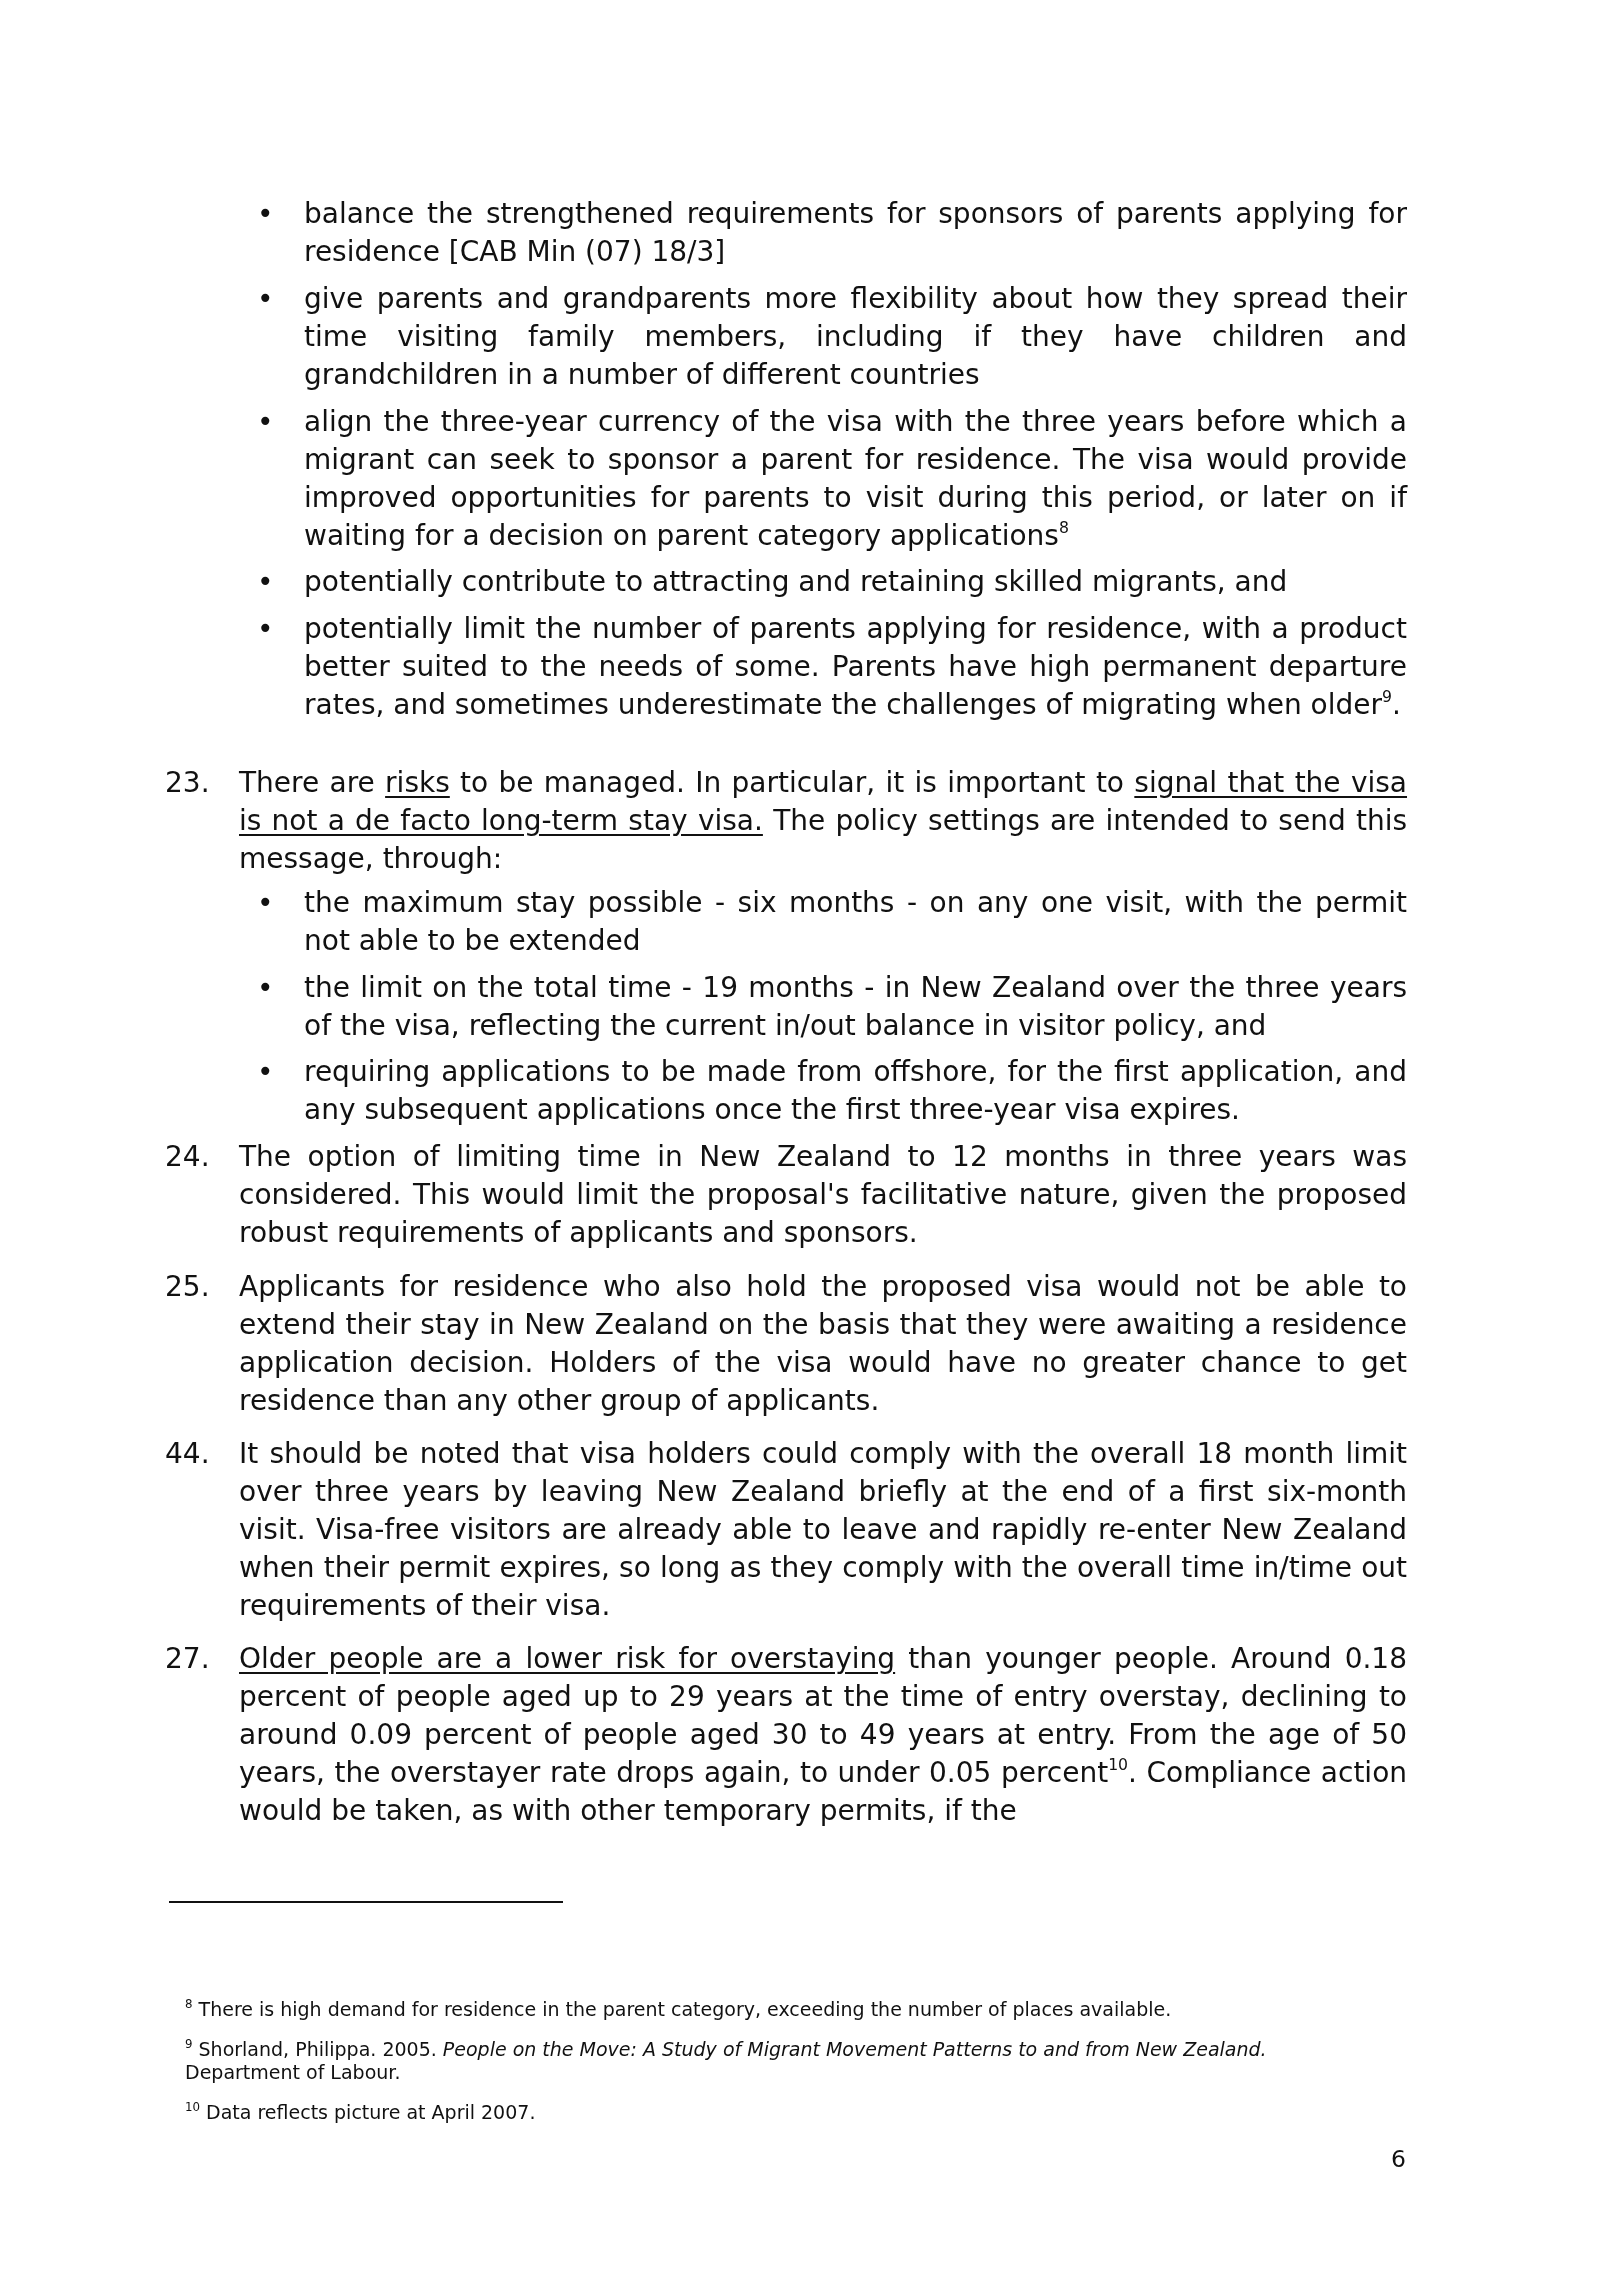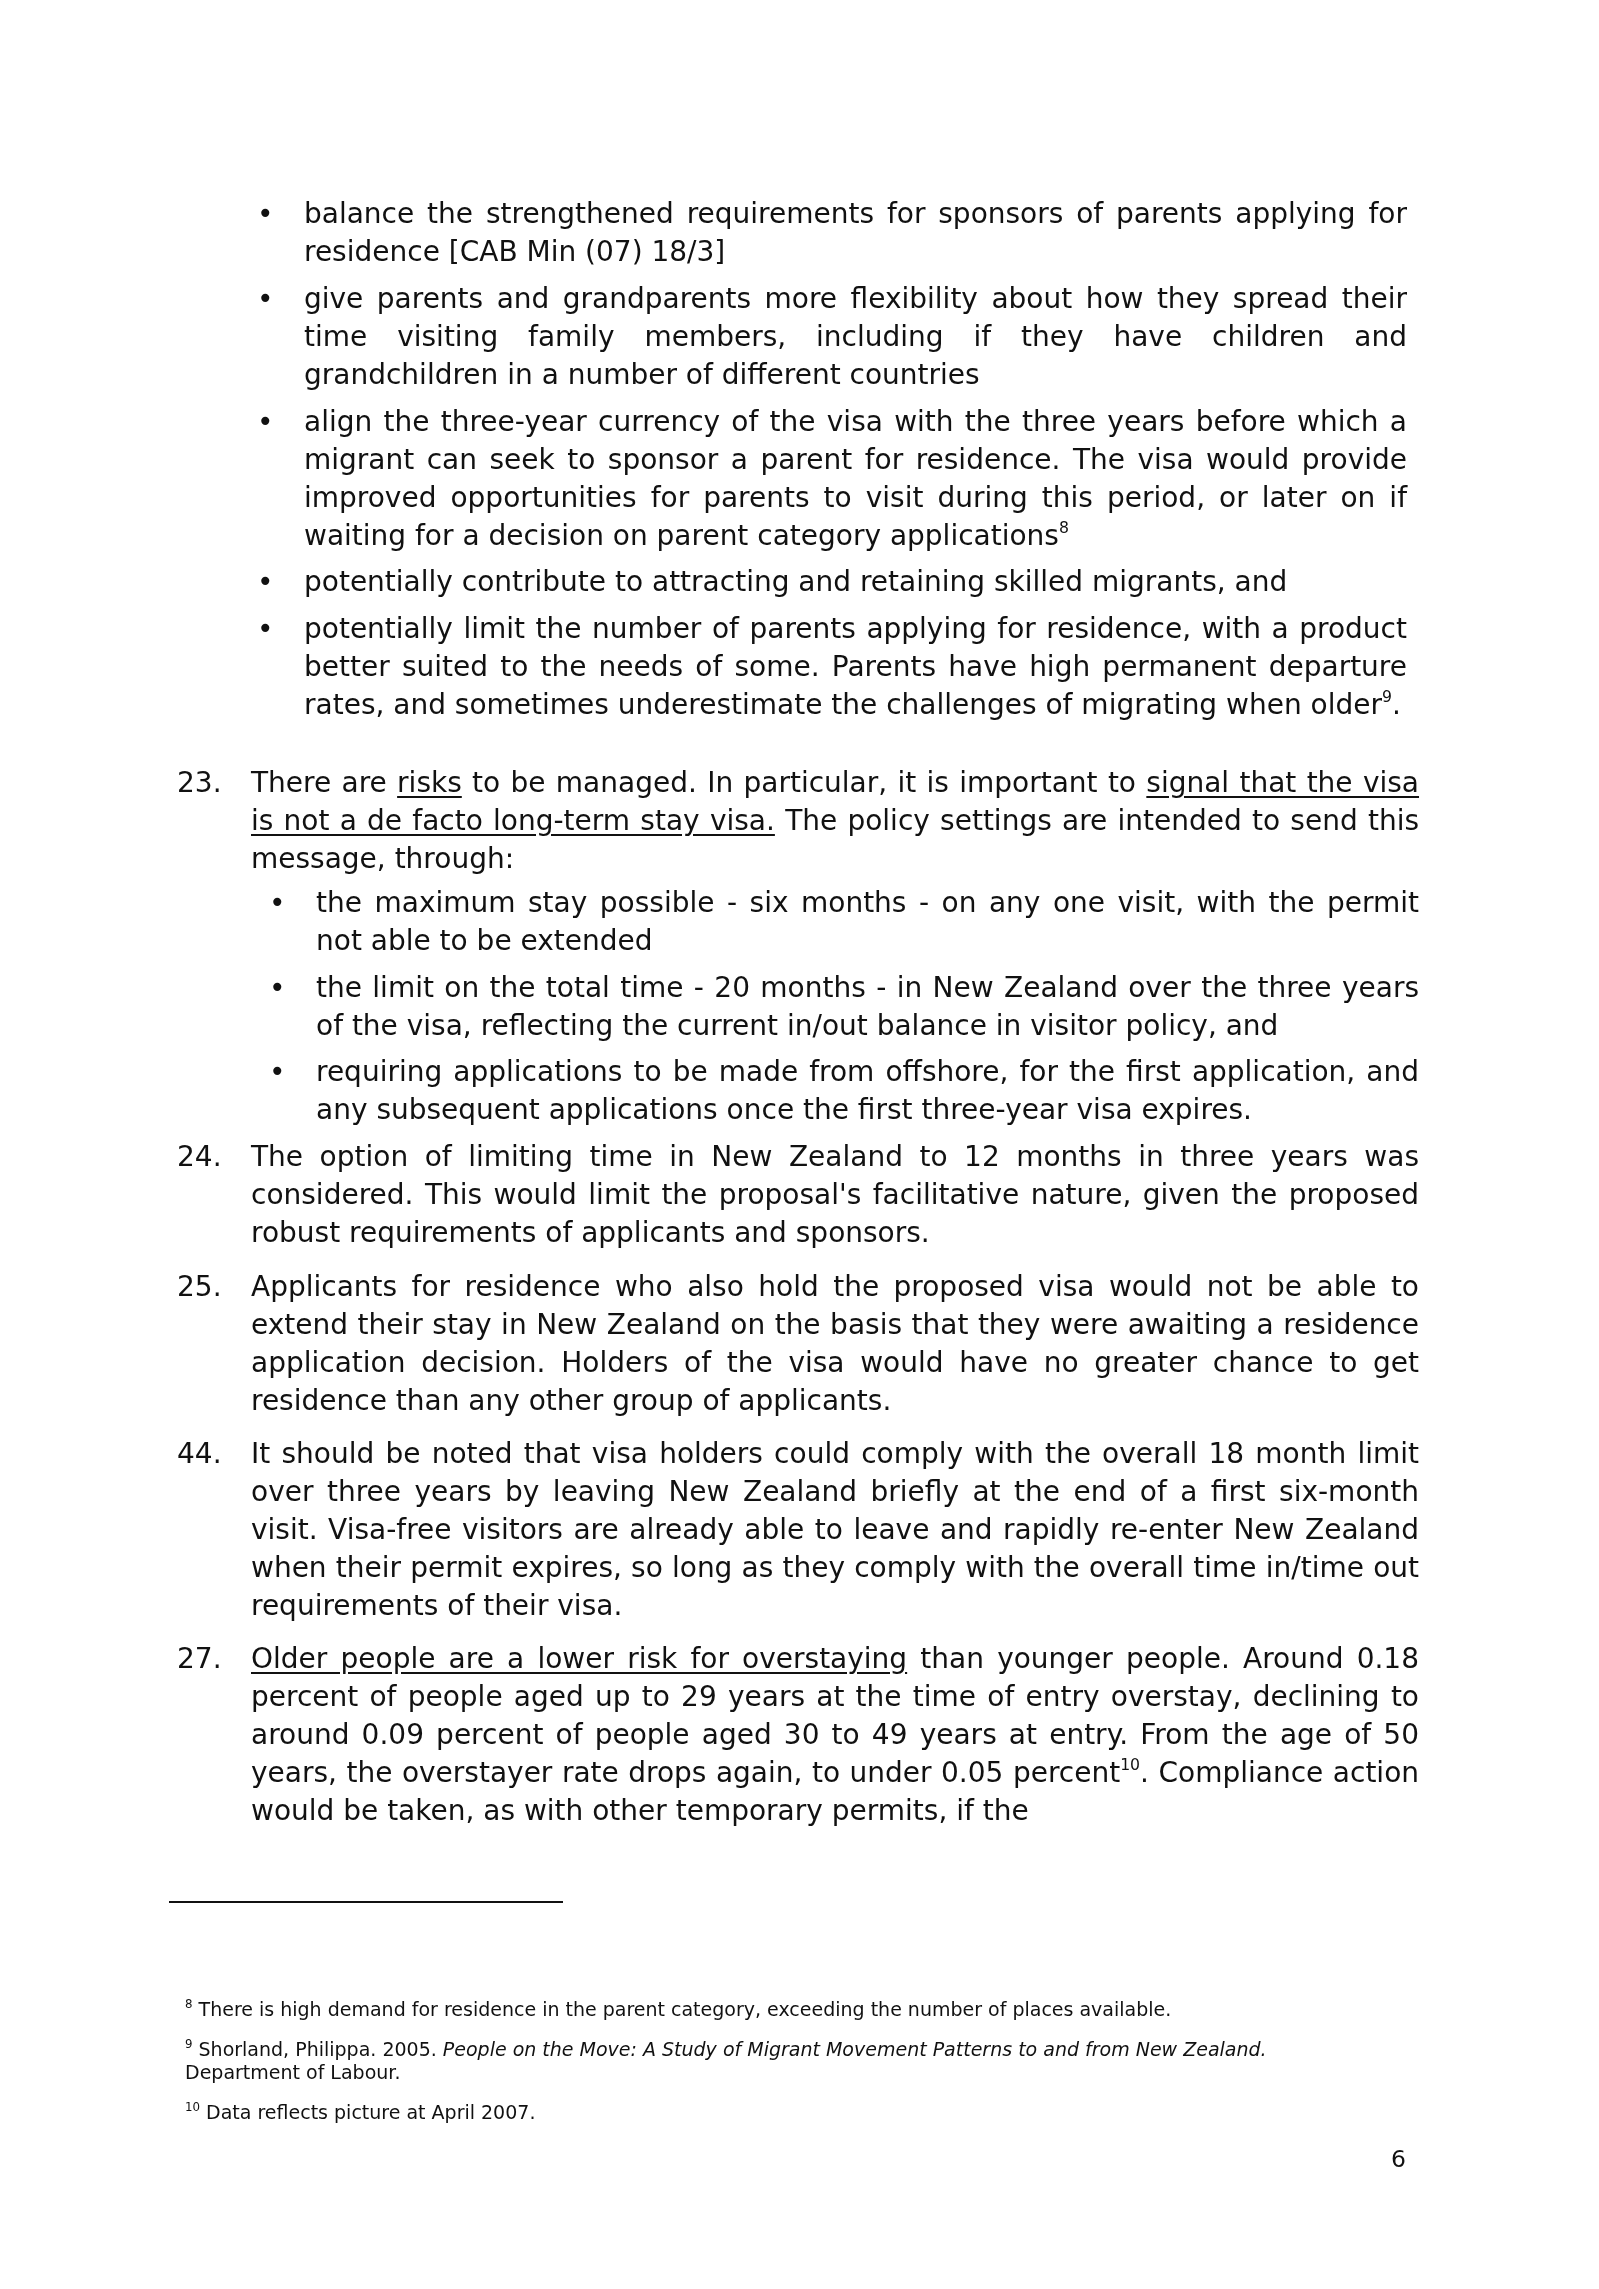--- a/index.html
+++ b/index.html
@@ -1,19 +1,19 @@
 <!DOCTYPE html>
 <html><head>
 <meta charset="utf-8">
 <style>
   html, body { margin: 0; padding: 0; background: #ffffff; }
   body { width: 1600px; height: 2290px; position: relative; overflow: hidden;
          font-family: "DejaVu Sans", "Liberation Sans", sans-serif; color: #111; }
   .page { position: absolute; left: 0; top: 0; width: 1600px; height: 2290px; }
-  .body-text { font-size: 28px; line-height: 38px; text-align: justify; margin-left: 12px; }
+  .body-text { font-size: 28px; line-height: 38px; text-align: justify; }
   .bullets { position: absolute; left: 257px; width: 1150px; margin: 0; padding: 0; list-style: none; }
   .bullets li { position: relative; padding-left: 47px; margin-bottom: 8.8px; }
   .bullets li .dot { position: absolute; left: 0; top: 0; }
   .para { position: absolute; left: 165px; width: 1242px; }
   .para .num { position: absolute; left: 0; top: 0; width: 74px; }
   .para .txt { margin-left: 74px; }
   .para .sub { list-style: none; margin: 5.9px 0 0 0; padding: 0; margin-left: 92px; }
   .para .sub li { position: relative; padding-left: 47px; margin-bottom: 8.8px; }
   .para .sub li .dot { position: absolute; left: 0; top: 0; }
   u { text-underline-offset: 3.9px; }
@@ -55,21 +55,21 @@
   <div class="para body-text" style="top:764px;">
     <span class="num">23.</span>
     <div class="txt"><span>There are </span><u>risks</u><span> to be managed.  In particular, it is important to </span><u>signal that the visa is not a de facto long-term stay visa.</u><span>  The policy settings are intended to send this message, through:</span></div>
     <ul class="sub">
       <li>
         <span class="dot">•</span>
         <span>the maximum stay possible - six months - on any one visit, with the permit not able to be extended</span>
       </li>
       <li>
         <span class="dot">•</span>
-        <span>the limit on the total time - 20 months - in New Zealand over the three years of the visa, reflecting the current in/out balance in visitor policy, and</span>
+        <span>the limit on the total time - 19 months - in New Zealand over the three years of the visa, reflecting the current in/out balance in visitor policy, and</span>
       </li>
       <li>
         <span class="dot">•</span>
         <span>requiring applications to be made from offshore, for the first application, and any subsequent applications once the first three-year visa expires.</span>
       </li>
     </ul>
   </div>
 
   <div class="para body-text" style="top:1138px;">
     <span class="num">24.</span>

